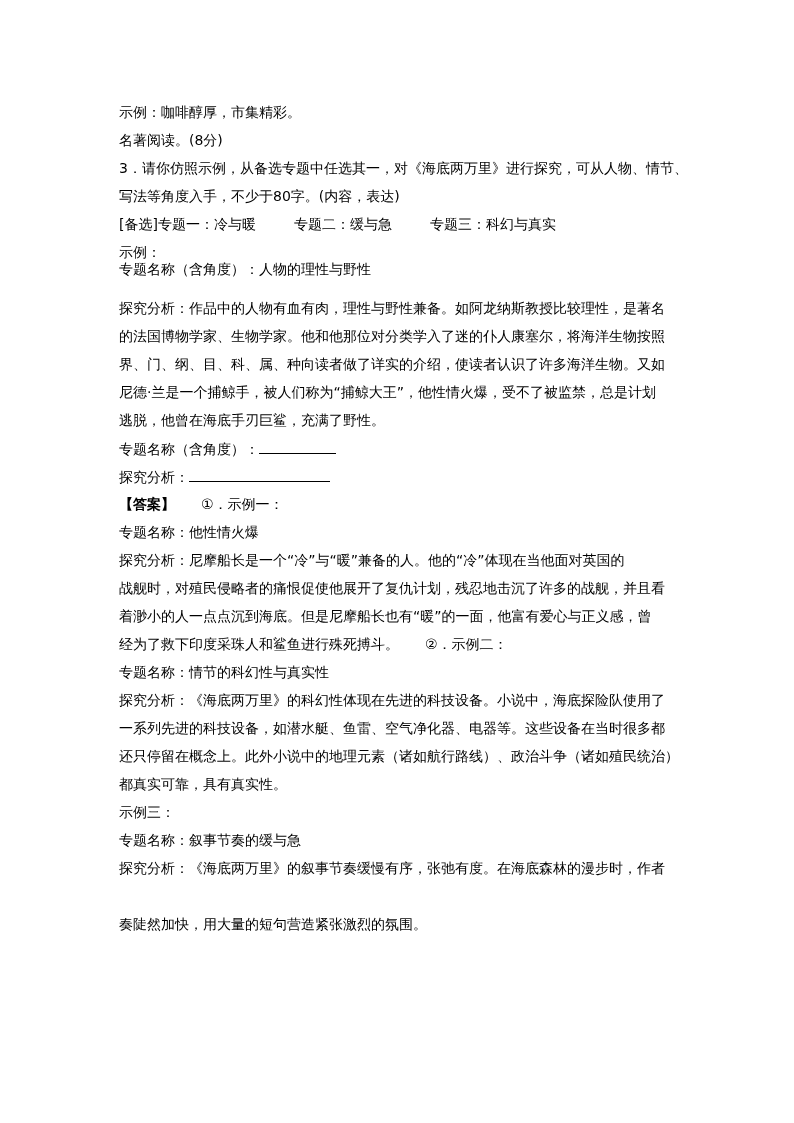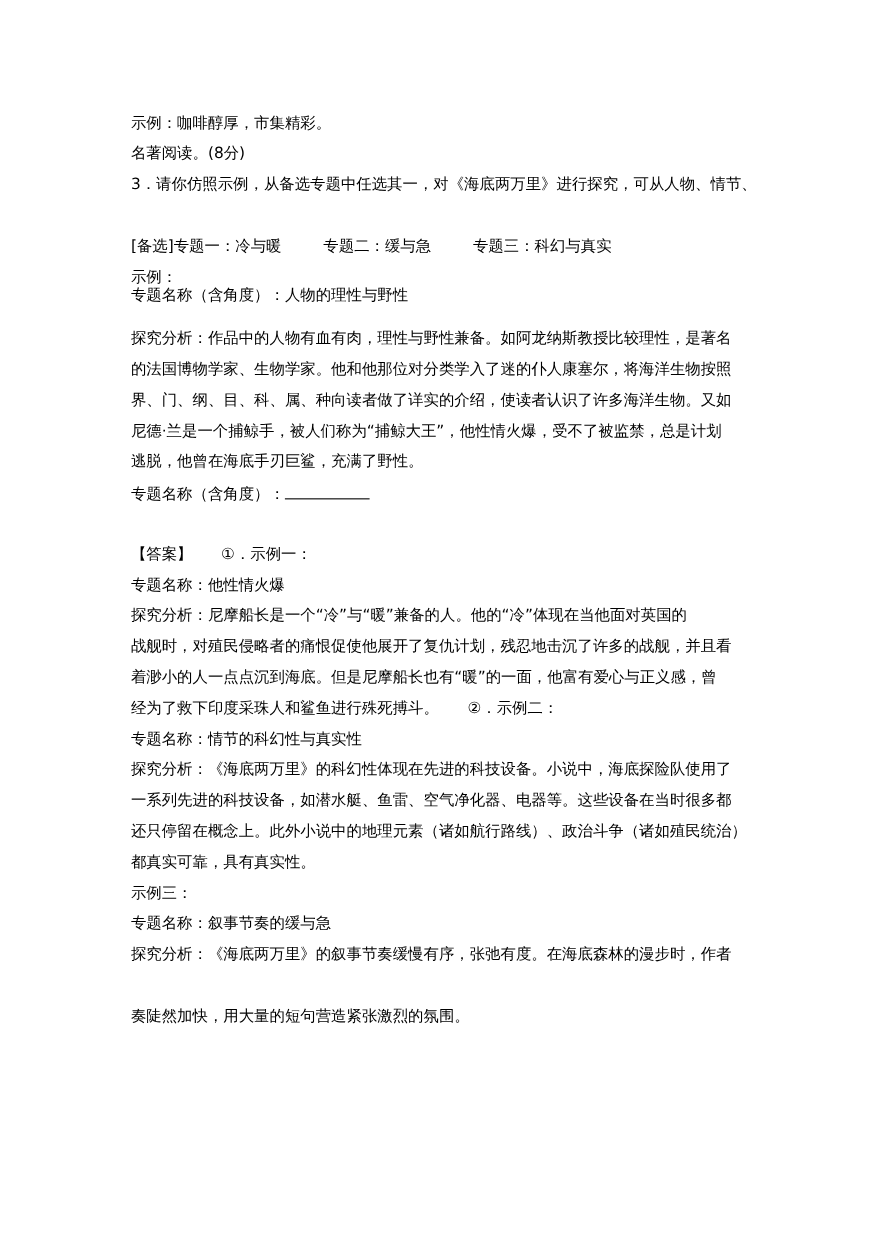--- a/index.html
+++ b/index.html
@@ -3,44 +3,48 @@
   <meta charset="utf-8">
   <style>
     html, body { margin: 0; padding: 0; background: #ffffff; }
     body { width: 794px; height: 1123px; position: relative; overflow: hidden;
            font-family: "DejaVu Sans", sans-serif; color: #000; }
     .page { position: absolute; left: 0; top: 0; width: 794px; height: 1123px; }
     .line { position: absolute; left: 119px; font-size: 14px; line-height: 18px;
             white-space: nowrap; letter-spacing: 0px; }
     .blank { display: inline-block; border-bottom: 1px solid #000; height: 14px; vertical-align: baseline; }
     .gap { display: inline-block; }
-    .bold { font-weight: normal; margin-top: 32px; }
+    .bold { font-weight: bold; margin-top: 32px; }
   </style>
 </head>
 <body>
 
 <div class="page">
   <div class="line" style="top:103px">示例：咖啡醇厚，市集精彩。</div>
   <div class="line" style="top:131px">名著阅读。(8分)</div>
   <div class="line" style="top:159px">3．请你仿照示例，从备选专题中任选其一，对《海底两万里》进行探究，可从人物、情节、</div>
+  <div class="line" style="top:187px">写法等角度入手，不少于80字。(内容，表达)</div>
 
   <div class="line" style="top:215px">
     <span>[备选]专题一：冷与暖</span><span class="gap" style="width:38px"></span><span>专题二：缓与急</span><span class="gap" style="width:38px"></span><span>专题三：科幻与真实</span>
   </div>
 
   <div class="line" style="top:243px">示例：</div>
   <div class="line" style="top:260px">专题名称（含角度）：人物的理性与野性</div>
   <div class="line" style="top:299px">探究分析：作品中的人物有血有肉，理性与野性兼备。如阿龙纳斯教授比较理性，是著名</div>
   <div class="line" style="top:327px">的法国博物学家、生物学家。他和他那位对分类学入了迷的仆人康塞尔，将海洋生物按照</div>
   <div class="line" style="top:355px">界、门、纲、目、科、属、种向读者做了详实的介绍，使读者认识了许多海洋生物。又如</div>
   <div class="line" style="top:383px">尼德·兰是一个捕鲸手，被人们称为“捕鲸大王”，他性情火爆，受不了被监禁，总是计划</div>
   <div class="line" style="top:411px">逃脱，他曾在海底手刃巨鲨，充满了野性。</div>
 
   <div class="line" style="top:439px">
     <span>专题名称（含角度）：</span><span class="blank" style="width:77px"></span>
+  </div>
+  <div class="line" style="top:467px">
+    <span>探究分析：</span><span class="blank" style="width:141px"></span>
   </div>
 
   <div class="line" style="top:495px">
     <span class="bold">【答案】</span><span class="gap" style="width:26px"></span><span>①．示例一：</span>
   </div>
 
   <div class="line" style="top:523px">专题名称：他性情火爆</div>
   <div class="line" style="top:551px">探究分析：尼摩船长是一个“冷”与“暖”兼备的人。他的“冷”体现在当他面对英国的</div>
   <div class="line" style="top:579px">战舰时，对殖民侵略者的痛恨促使他展开了复仇计划，残忍地击沉了许多的战舰，并且看</div>
   <div class="line" style="top:607px">着渺小的人一点点沉到海底。但是尼摩船长也有“暖”的一面，他富有爱心与正义感，曾</div>

